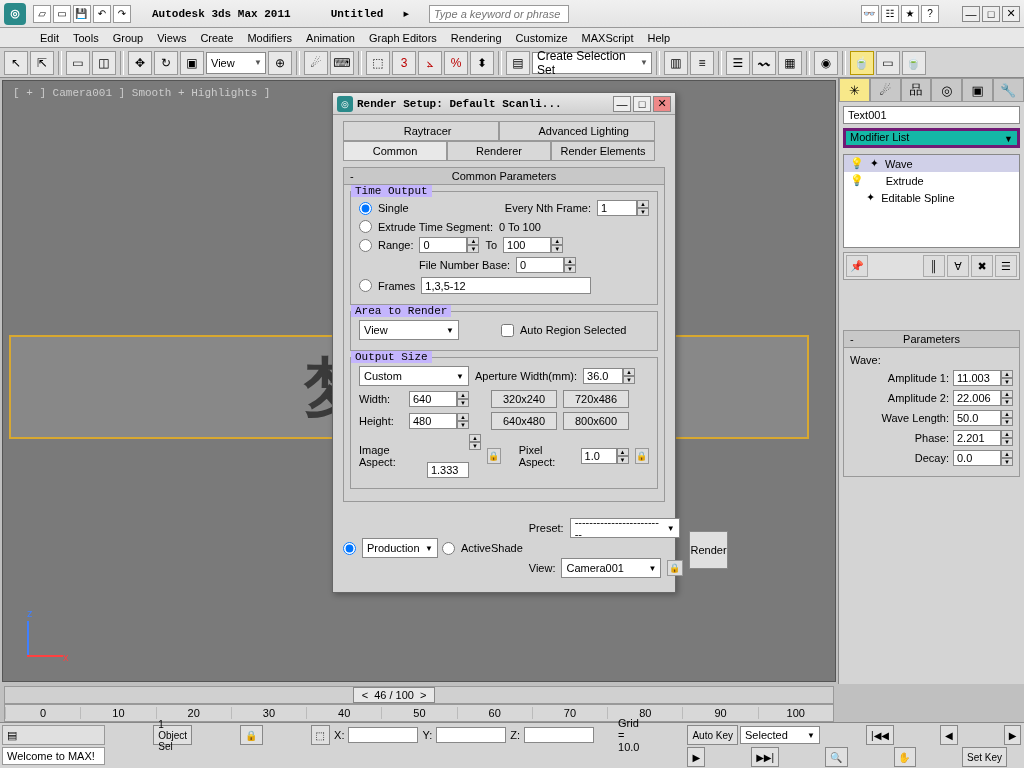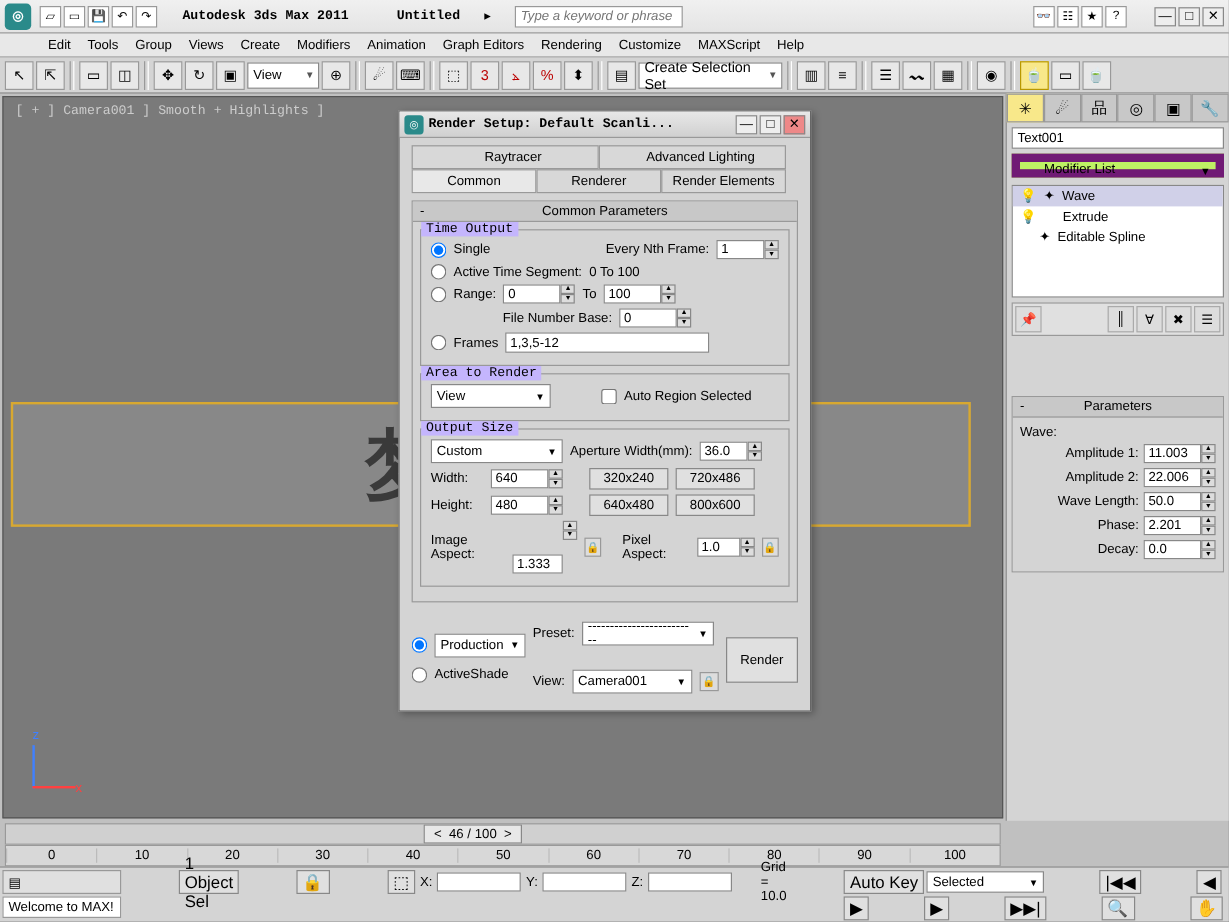--- a/index.html
+++ b/index.html
@@ -26,21 +26,21 @@
 .vp-axis .z { position: absolute; left: 4px; top: -14px; color: #4080ff; }
 .vp-axis .x { position: absolute; left: 40px; top: 30px; color: #ff4040; }
 .vp-axis::before { content: ''; position: absolute; left: 4px; top: 0; width: 2px; height: 36px; background: #4080ff; }
 .vp-axis::after { content: ''; position: absolute; left: 4px; top: 34px; width: 36px; height: 2px; background: #ff4040; }
 .command-panel { width: 186px; background: #d4d4d4; border-left: 1px solid #888; display: flex; flex-direction: column; }
 .cp-tabs { display: flex; height: 24px; background: #c8c8c8; }
 .cp-tab { flex: 1; border: 1px solid #999; display: flex; align-items: center; justify-content: center; font-size: 13px; cursor: pointer; }
 .cp-tab.active { background: #f8e88a; }
 .cp-body { padding: 4px; flex: 1; overflow: hidden; }
 .cp-name { width: 100%; height: 18px; border: 1px solid #888; background: #fff; padding: 0 4px; }
-.cp-dd { width: 100%; height: 20px; border: 7px solid #701a75; background: #bef264; padding: 0 20px; margin-top: 4px; position: relative; }
+.cp-dd { width: 100%; height: 20px; border: 3px solid #701a75; background: #14b8a6; padding: 0 4px; margin-top: 4px; position: relative; }
 .cp-dd::after { content: '▼'; position: absolute; right: 4px; top: 3px; font-size: 9px; }
 .mod-stack { margin-top: 6px; border: 1px solid #888; background: #fff; height: 94px; }
 .mod-row { display: flex; align-items: center; padding: 2px 6px; gap: 6px; cursor: pointer; }
 .mod-row.sel { background: #d0d0e8; }
 .mod-icons { display: flex; gap: 2px; margin-top: 4px; padding: 2px; border: 1px solid #999; background: #e0e0e0; }
 .mod-icon { width: 22px; height: 22px; border: 1px solid #aaa; background: #ddd; display: flex; align-items: center; justify-content: center; cursor: pointer; }
 .rollout { margin-top: 50px; border: 1px solid #999; }
 .rollout-hd { background: #c8c8c8; text-align: center; padding: 2px; border-bottom: 1px solid #999; position: relative; }
 .rollout-hd::before { content: '-'; position: absolute; left: 6px; }
 .rollout-body { padding: 6px; background: #d4d4d4; }
@@ -82,21 +82,21 @@
 .ts-thumb { position: absolute; left: 42%; height: 16px; padding: 0 8px; background: #e8e8e8; border: 1px solid #888; display: flex; align-items: center; gap: 6px; }
 .track-bar { position: absolute; bottom: 46px; left: 4px; right: 190px; height: 18px; background: #d8d8d8; border: 1px solid #999; display: flex; align-items: center; font-size: 10px; }
 .track-bar .tick { flex: 1; text-align: center; border-left: 1px solid #bbb; }
 .status-area { position: absolute; bottom: 0; left: 0; right: 0; height: 46px; background: #d4d4d4; border-top: 1px solid #888; display: flex; }
 .status-left { width: 112px; padding: 2px; }
 .sl-box { border: 1px solid #999; background: #fff; height: 18px; padding: 0 4px; display: flex; align-items: center; margin-bottom: 2px; }
 .status-mid { flex: 1; padding: 2px; }
 .coord-row { display: flex; align-items: center; gap: 4px; height: 20px; }
 .coord-box { border: 1px solid #888; background: #fff; width: 70px; height: 16px; padding: 0 3px; }
 .status-right { width: 400px; padding: 2px; display: flex; flex-wrap: wrap; gap: 2px; align-items: center; }
-.sr-btn { height: 20px; border: 1px solid #888; background: #e0e0e0; padding: 0 4px; display: inline-flex; align-items: center; cursor: pointer; font-size: 14px; margin-left: 44px; }
+.sr-btn { height: 20px; border: 1px solid #888; background: #e0e0e0; padding: 0 4px; display: inline-flex; align-items: center; cursor: pointer; font-size: 10px; margin-left: 44px; }
 .prompt-line { border: 1px solid #999; background: #f8f8f8; height: 18px; padding: 0 4px; display: flex; align-items: center; margin-top: 2px; }
 </style>
 </head>
 <body>
 
 <div class="titlebar">
   <span class="app-icon">◎</span>
   <span class="tb-btn">▱</span>
   <span class="tb-btn">▭</span>
   <span class="tb-btn">💾</span>
@@ -307,21 +307,21 @@
             <div class="spinner">
               <input class="txt-in" style="width: 40px;" value="1">
               <div class="sp-btns">
                 <span>▲</span>
                 <span>▼</span>
               </div>
             </div>
           </div>
         <div class="row">
             <input type="radio" style="">
-            <span>Active Time Segment:</span>
+            <span>Extrude Time Segment:</span>
             <span>0 To 100</span>
           </div>
         <div class="row">
             <input type="radio" style="">
             <span>Range:</span>
             <div class="spinner">
               <input class="txt-in" style="width: 48px;" value="0">
               <div class="sp-btns">
                 <span>▲</span>
                 <span>▼</span>
@@ -418,21 +418,21 @@
                 <span>▲</span>
                 <span>▼</span>
               </div>
             </div>
             <span class="lock">🔒</span>
           </div>
       </div>
     </div>
   </div>
   <div class="dlg-foot">
-    <div style="display:flex;flex-direction:column;gap:4px">
+    <div style="display:flex;flex-direction:row;gap:4px">
       <div class="row">
           <input type="radio" checked="" style="">
           <span class="dd" style="width:76px">Production</span>
         </div>
       <div class="row">
           <input type="radio" style="">
           <span>ActiveShade</span>
         </div>
     </div>
     <div style="display:flex;flex-direction:column;gap:16px">
@@ -487,21 +487,21 @@
         <input class="coord-box" style="">
       <span>Y:</span>
         <input class="coord-box" style="">
       <span>Z:</span>
         <input class="coord-box" style="">
       <span style="margin-left:20px">Grid = 10.0</span>
     </div>
   </div>
   <div class="status-right">
     <span class="sr-btn">Auto Key</span>
-    <span class="dd" style="width:98px;height:18px">Selected</span>
+    <span class="dd" style="width:80px;height:18px">Selected</span>
     <span class="sr-btn">|◀◀</span>
     <span class="sr-btn">◀</span>
     <span class="sr-btn">▶</span>
     <span class="sr-btn">▶</span>
     <span class="sr-btn">▶▶|</span>
     <span class="sr-btn">🔍</span>
     <span class="sr-btn">✋</span>
     <span class="sr-btn">Set Key</span>
     <span class="sr-btn">⬤</span>
     <span class="sr-btn">Key Filters...</span>

